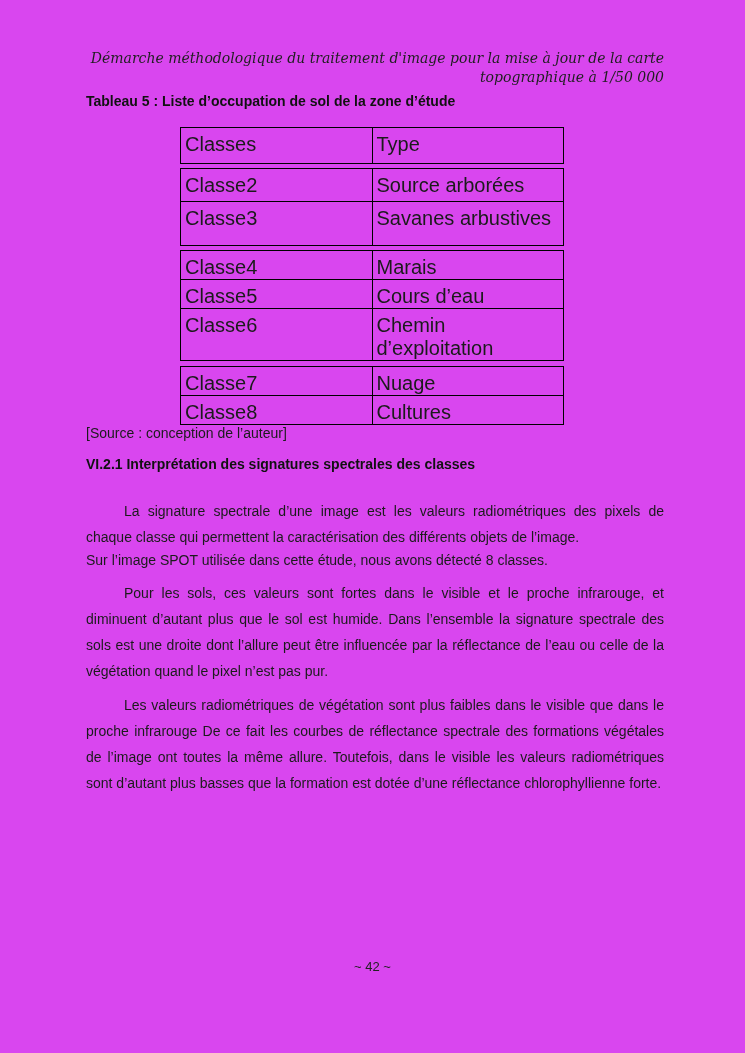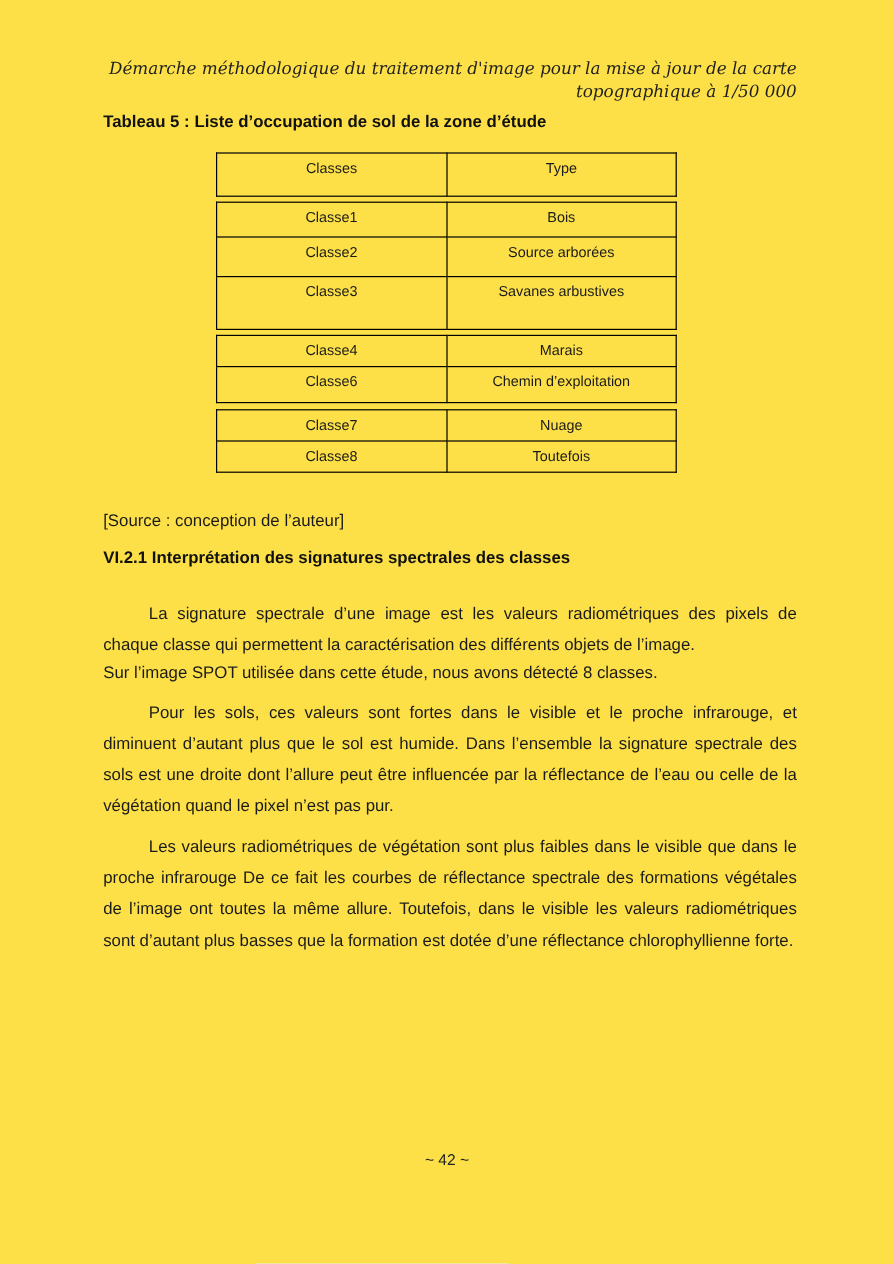--- a/index.html
+++ b/index.html
@@ -1,20 +1,20 @@
 <!DOCTYPE html>
 <html><head>
 <meta charset="utf-8">
 <style>
   html,body { margin:0; padding:0; background:#e8e8e8; }
   .page {
     position:relative;
     width:745px; height:1053px;
     margin:0 auto;
-    background:#fde047;
+    background:#d946ef;
     color:#1b1b1b;
     font-family:"Liberation Sans", sans-serif;
     overflow:hidden;
   }
   .doc-header {
     position:absolute; top:49px; left:76px; width:588px;
     text-align:right;
     font-family:"DejaVu Serif", serif;
     font-style:italic;
     font-size:14px; line-height:19px;
@@ -22,23 +22,23 @@
     white-space:nowrap;
   }
   .table-caption {
     position:absolute; top:93px; left:86px; width:600px;
     font-size:14px; font-weight:bold; color:#111;
   }
   .table-wrap { position:absolute; top:127px; left:180px; width:384px; }
   table.tbl { border-collapse:collapse; width:100%; table-layout:fixed; }
   table.tbl td {
     border:1.5px solid #000;
-    text-align:center; vertical-align:top;
+    vertical-align:top;
     padding:5px 4px 0 4px;
-    font-size:12px; color:#1b1b1b;
+    font-size:20px; color:#1b1b1b;
     box-sizing:border-box;
     overflow:hidden;
   }
   .gap4 { margin-top:4px; }
   .gap5 { margin-top:5px;padding-left:44px; }
   tr.h36 td { height:36px; }
   tr.h29 td { height:29px; }
   tr.h33 td { height:33px;margin-left:32px; }
   tr.h44 td { height:44px; }
   tr.h26 td { height:26px; }
@@ -86,57 +86,57 @@
       <tbody>
         <tr class="h36">
           <td>Classes</td>
           <td>Type</td>
         </tr>
       </tbody>
     </table>
 
     <table class="tbl gap4">
       <tbody>
-        <tr class="h29">
-          <td>Classe1</td>
-          <td>Bois</td>
-        </tr>
         <tr class="h33">
           <td>Classe2</td>
           <td>Source arborées</td>
         </tr>
         <tr class="h44">
           <td>Classe3</td>
           <td>Savanes arbustives</td>
         </tr>
       </tbody>
     </table>
 
     <table class="tbl gap4">
       <tbody>
         <tr class="h26">
           <td>Classe4</td>
           <td>Marais</td>
         </tr>
+        <tr class="h28">
+          <td>Classe5</td>
+          <td>Cours d’eau</td>
+        </tr>
         <tr class="h30">
           <td>Classe6</td>
           <td>Chemin d’exploitation</td>
         </tr>
       </tbody>
     </table>
 
     <table class="tbl gap5">
       <tbody>
         <tr class="h26">
           <td>Classe7</td>
           <td>Nuage</td>
         </tr>
         <tr class="h26">
           <td>Classe8</td>
-          <td>Toutefois</td>
+          <td>Cultures</td>
         </tr>
       </tbody>
     </table>
   </div>
 
   <div class="source-note">[Source : conception de l’auteur]</div>
 
   <div class="section-heading">VI.2.1 Interprétation des signatures spectrales des classes</div>
 
   <p class="para indent p1">La signature spectrale d’une image est les valeurs radiométriques des pixels de chaque classe qui permettent la  caractérisation des différents objets de l’image.</p>

